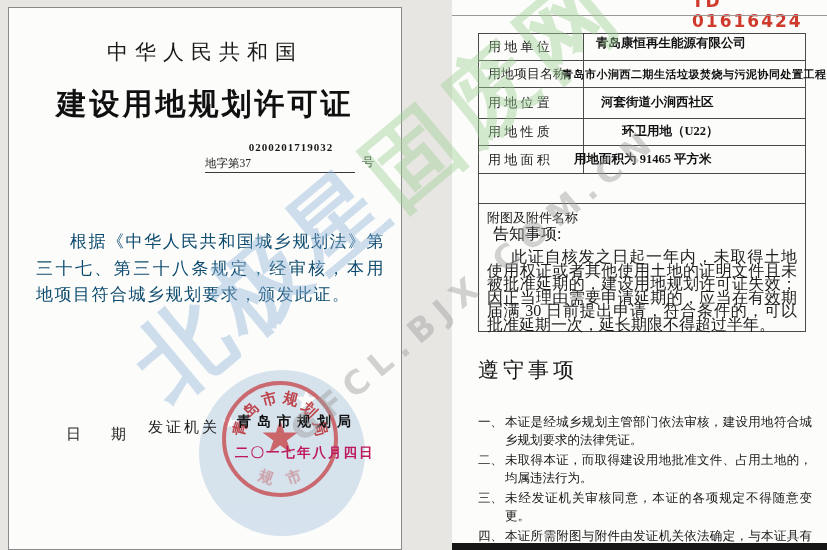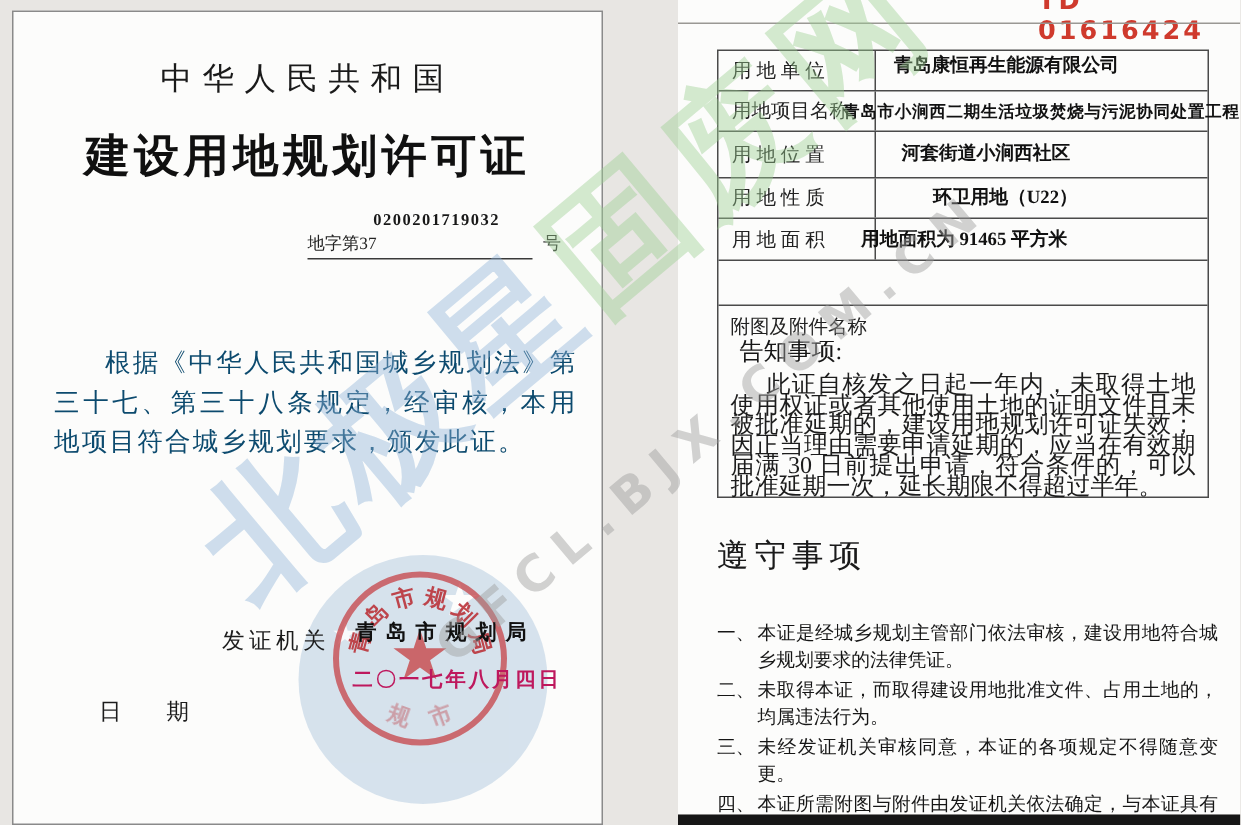--- a/index.html
+++ b/index.html
@@ -25,21 +25,21 @@
               letter-spacing:1px; color:#181818; }
   .cert-no-line { border-bottom:1.5px solid #3a3a3a; padding-bottom:1px; min-height:15px; }
   .cert-no-prefix { font-size:11.5px; color:#232323; }
   .cert-no-suffix { position:absolute; left:353px; top:146px; font-size:12px; color:#232323; }
   .body-text { position:absolute; left:27px; top:221px; width:349px;
               font-size:17px; line-height:26.5px; letter-spacing:1.5px;
               text-indent:2em; text-align:justify; color:#0c4a6e; }
   .issuer-label { position:absolute; left:139px; top:410px; font-size:15px; letter-spacing:3px; color:#1c1c1c; z-index:4; }
   .issuer-value { position:absolute; left:228px; top:405px; font-size:14px; letter-spacing:6px;
               color:#101010; font-weight:600; z-index:4; white-space:nowrap; }
-  .date-label { position:absolute; left:57px; top:457px; font-size:15px; color:#1c1c1c; z-index:4; }
+  .date-label { position:absolute; left:57px; top:417px; font-size:15px; color:#1c1c1c; z-index:4; }
   .date-value { position:absolute; left:226px; top:436px; font-size:13.5px; letter-spacing:2px;
               color:#be185d; font-weight:600; z-index:4; white-space:nowrap; }
 
   
   .wm-circle { position:absolute; left:190px; top:362px; width:166px; height:166px;
               border-radius:50%; background:#a9c3dc; opacity:.45; z-index:1; }
   .wm-circle .star1 { position:absolute; left:94px; top:12px; font-size:30px; color:#ffffff; }
   .wm-circle .star2 { position:absolute; left:22px; top:40px; font-size:20px; color:#ffffff; opacity:.9; }
 
   

